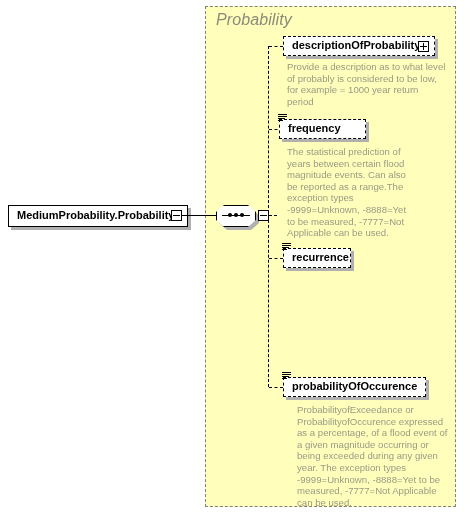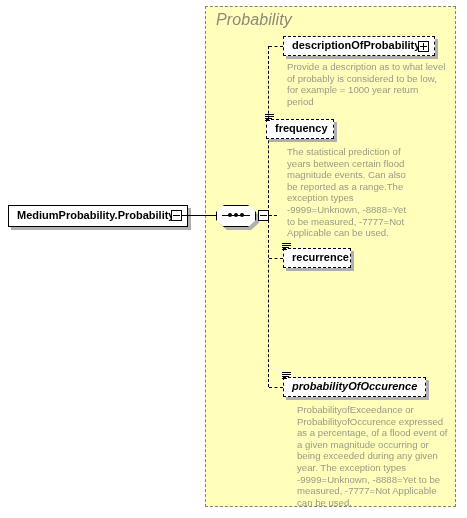--- a/index.html
+++ b/index.html
@@ -263,42 +263,42 @@
   <div class="tree-h" style="left:269px; top:129px; width:14px;"></div>
   <div class="tree-h" style="left:269px; top:258px; width:14px;"></div>
   <div class="tree-h" style="left:269px; top:387px; width:14px;"></div>
 
   <div class="elem" style="left:283px; top:36px; width:152px;">
     <span class="elem-label">descriptionOfProbability</span>
     <span class="elem-handle" style="right:5px;"></span>
   </div>
   <div class="doc" style="left:287px; top:61px; width:160px;">Provide a description as to what level of probably is considered to be low, for example = 1000 year return period</div>
 
-  <div class="elem" style="left:266px; top:119px; width:68px;">
+  <div class="elem" style="left:279px; top:119px; width:87px;">
     <span class="type-icon">
         <i></i>
         <i></i>
         <i></i>
         <i></i>
       </span>
     <span class="elem-label">frequency</span>
   </div>
   <div class="doc" style="left:287px; top:146px; width:122px;">The statistical prediction of years between certain flood magnitude events. Can also be reported as a range.The exception types -9999=Unknown, -8888=Yet to be measured, -7777=Not Applicable can be used.</div>
 
   <div class="elem" style="left:283px; top:248px; width:68px;">
     <span class="type-icon">
         <i></i>
         <i></i>
         <i></i>
         <i></i>
       </span>
     <span class="elem-label">recurrence</span>
   </div>
 
-  <div class="elem" style="left:283px; top:377px; width:143px;font-style:italic;">
+  <div class="elem" style="left:283px; top:377px; width:143px;">
     <span class="type-icon">
         <i></i>
         <i></i>
         <i></i>
         <i></i>
       </span>
     <span class="elem-label">probabilityOfOccurence</span>
   </div>
   <div class="doc" style="left:297px; top:404px; width:152px;">ProbabilityofExceedance or ProbabilityofOccurence expressed as a percentage, of a flood event of a given magnitude occurring or being exceeded during any given year. The exception types -9999=Unknown, -8888=Yet to be measured, -7777=Not Applicable can be used.</div>
 

